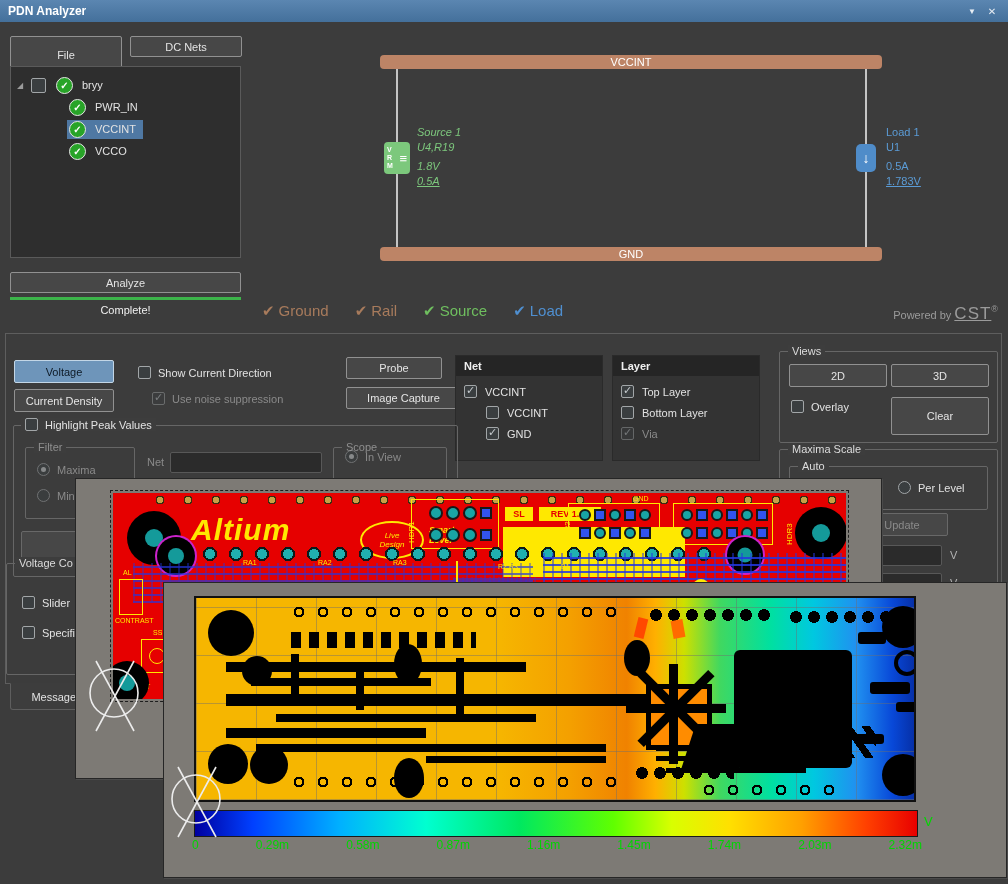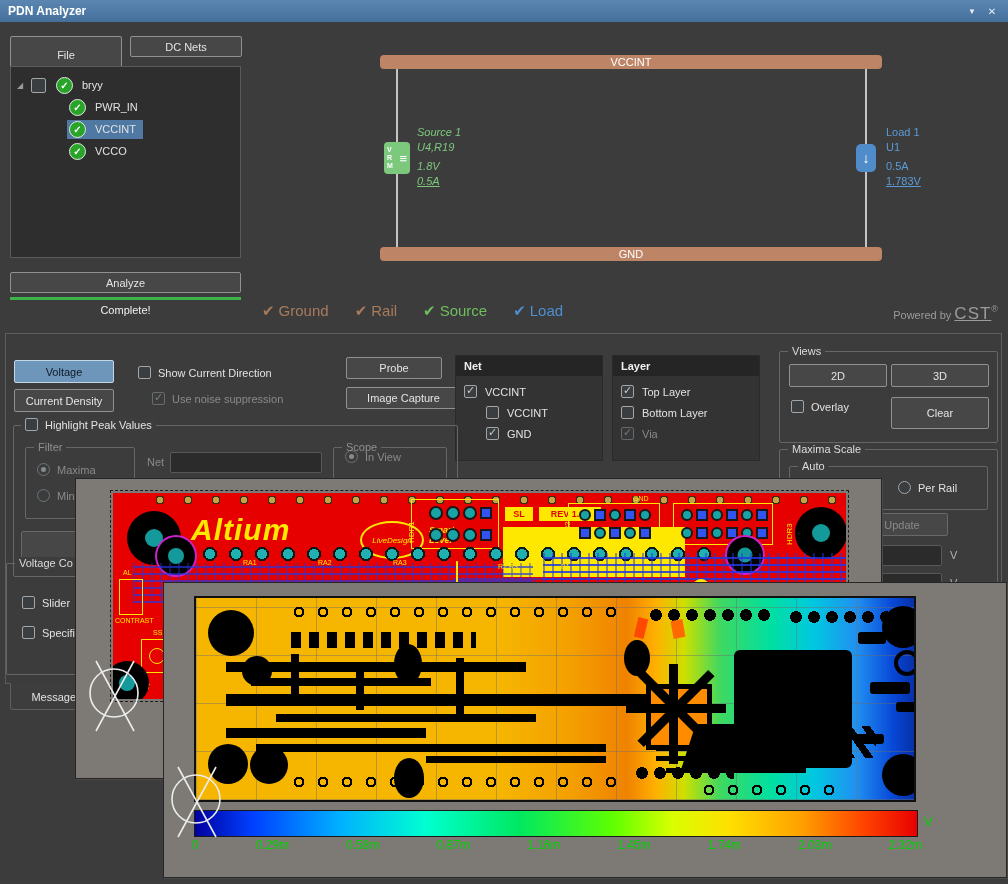--- a/index.html
+++ b/index.html
@@ -223,35 +223,35 @@
 
   <div class="grp" style="left:779px;top:351px;width:219px;height:92px;">
     <span class="grp-title">Views</span>
   </div>
   <div class="btn" style="left:789px;top:364px;width:98px;height:23px;">2D</div>
   <div class="btn" style="left:891px;top:364px;width:98px;height:23px;">3D</div>
   <div class="ctl-row" style="left:791px;top:400px;">
     <span class="cb"></span>
     <span>Overlay</span>
   </div>
-  <div class="btn" style="left:891px;top:397px;width:98px;height:32px;">Clear</div>
+  <div class="btn" style="left:891px;top:397px;width:98px;height:38px;">Clear</div>
 
   <div class="grp" style="left:779px;top:449px;width:219px;height:170px;">
     <span class="grp-title">Maxima Scale</span>
     <div class="grp" style="left:9px;top:16px;width:199px;height:44px;">
       <span class="grp-title">Auto</span>
     </div>
   </div>
   <div class="ctl-row" style="left:801px;top:481px;">
     <span class="radio sel"></span>
     <span>Displayed</span>
   </div>
   <div class="ctl-row" style="left:898px;top:481px;">
     <span class="radio"></span>
-    <span>Per Rail</span>
+    <span>Per Level</span>
   </div>
   <div class="btn dis" style="left:856px;top:513px;width:92px;height:23px;">Update</div>
   <div class="input" style="left:789px;top:545px;width:153px;height:21px;"></div>
   <div class="abs" style="left:950px;top:549px;color:#b4b4b4;">V</div>
   <div class="input" style="left:789px;top:573px;width:153px;height:21px;"></div>
   <div class="abs" style="left:950px;top:577px;color:#b4b4b4;">V</div>
 
   <div class="grp" style="left:13px;top:425px;width:445px;height:152px;"></div>
   <div class="ctl-row" style="left:21px;top:418px;background:#3d3d3d;padding:0 4px;">
     <span class="cb"></span>
@@ -300,21 +300,21 @@
       <div class="shape" style="left:40px;top:1px;width:690px;height:12px;background-image:radial-gradient(circle at 7px 6px,#c7a045 3px,#3a2d10 3px 4.5px,transparent 4.5px);background-size:28px 12px;background-repeat:repeat-x;"></div>
 
       <div class="hole" style="left:14px;top:18px;width:54px;height:54px;">
           <span class="teal" style="width:18px;height:18px;"></span>
         </div>
       <div class="hole" style="left:682px;top:14px;width:52px;height:52px;">
           <span class="teal" style="width:18px;height:18px;"></span>
         </div>
 
       <div class="shape" style="left:78px;top:20px;color:#ffe800;font-size:30px;font-weight:bold;font-style:italic;letter-spacing:1px;">Altium</div>
-      <div class="shape" style="left:247px;top:28px;width:60px;height:34px;border:2px solid #ffe800;border-radius:50%;color:#ffe800;font-size:8px;font-style:italic;display:flex;flex-direction:row;align-items:center;justify-content:center;line-height:9px;">
+      <div class="shape" style="left:247px;top:28px;width:60px;height:34px;border:2px solid #ffe800;border-radius:50%;color:#ffe800;font-size:8px;font-style:italic;display:flex;flex-direction:column;align-items:center;justify-content:center;line-height:9px;">
         <span>Live</span>
           <span>Design</span>
       </div>
       <div class="shape" style="left:316px;top:32px;color:#ffe800;font-size:9px;font-style:italic;font-weight:bold;width:40px;line-height:10px;">Smart Level</div>
 
       <div class="shape" style="left:392px;top:14px;width:28px;height:14px;background:#ffe800;color:#e60000;font-size:9px;font-weight:bold;display:flex;align-items:center;justify-content:center;">SL</div>
       <div class="shape" style="left:426px;top:14px;width:62px;height:14px;background:#ffe800;color:#e60000;font-size:9px;font-weight:bold;display:flex;align-items:center;justify-content:center;">REV 1.01</div>
 
       <div class="shape" style="left:390px;top:34px;width:182px;height:50px;background:#ffe800;"></div>
 

